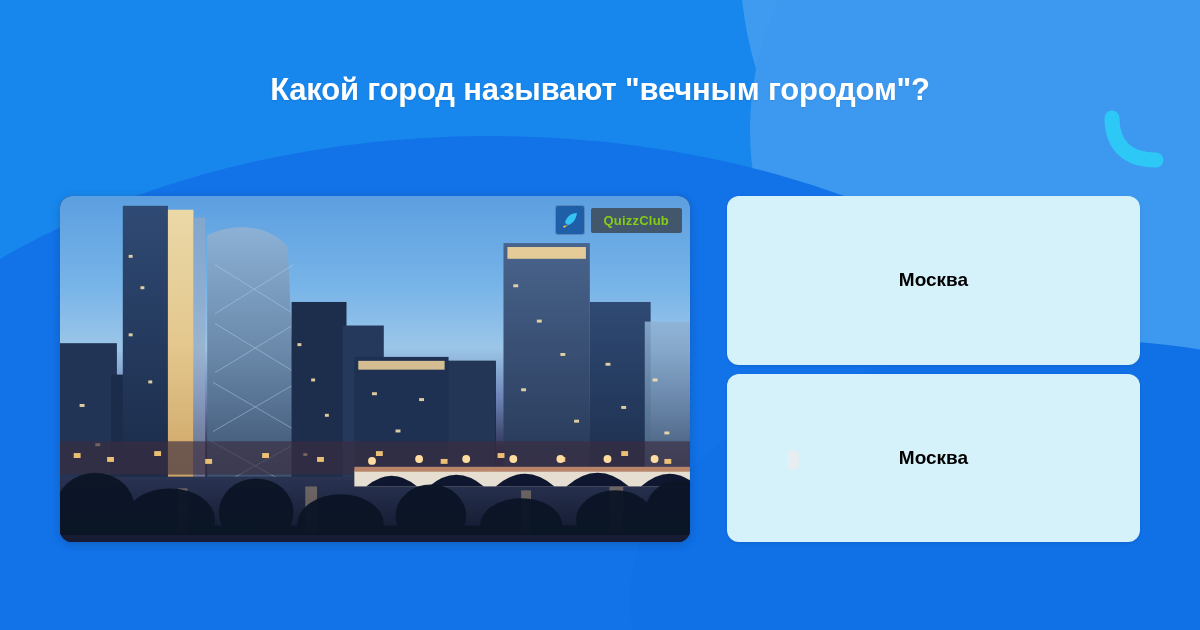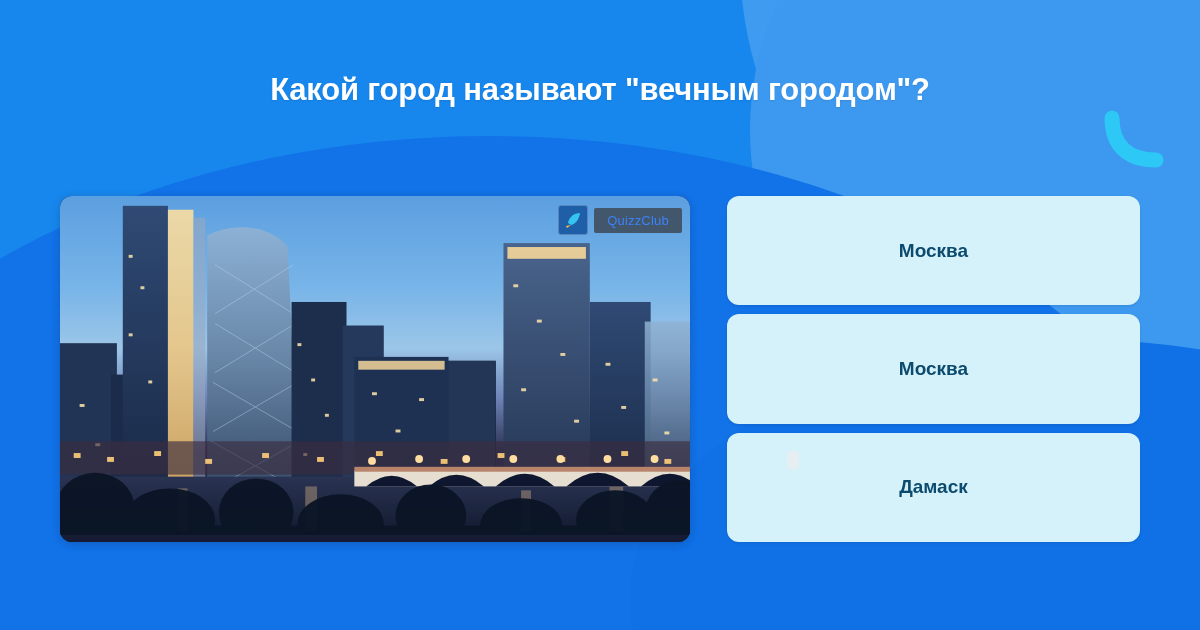--- a/index.html
+++ b/index.html
@@ -103,21 +103,21 @@
     width:421px;
     display:flex; flex-direction:column;
     gap:9px;
   }
 
   .answer {
     flex:1;
     background:#d5f2fa;
     border:none;
     border-radius:12px;
-    color:#0c4a6e;
+    color:#000000;
     font-family:"Liberation Sans", sans-serif;
     font-size:19px;
     font-weight:bold;
     display:flex;
     align-items:center;
     justify-content:center;
     cursor:pointer;
     box-shadow:0 1px 3px rgba(0,0,0,.10);
   }
 
@@ -143,23 +143,23 @@
   .wm-icon {
     width:30px; height:30px;
     border-radius:3px;
     background:#1f5fa8;
     display:flex; align-items:center; justify-content:center;
     border:1px solid rgba(255,255,255,.25);
   }
 
   .wm-label {
     background:rgba(60,70,82,.82);
-    color:#3b82f6;
+    color:#84cc16;
     font-size:13px;
-    font-weight:normal;
+    font-weight:bold;
     padding:6px 13px;
     border-radius:2px;
     letter-spacing:.2px;
     line-height:1;
   }
 </style>
 </head>
 <body>
 
 <div id="stage">
@@ -327,19 +327,18 @@
             <path d="M8 15 L4 18 L3 16 Z" fill="#f5c23a"></path>
           </svg>
         </div>
         <div class="wm-label">QuizzClub</div>
       </div>
     </div>
 
     <div class="answers">
       <button class="answer">Москва</button>
       <button class="answer">Москва</button>
-      <button class="answer">Дамаск</button>
     </div>
   </div>
 
   <div class="nub"></div>
 
 </div>
 
 </body></html>

